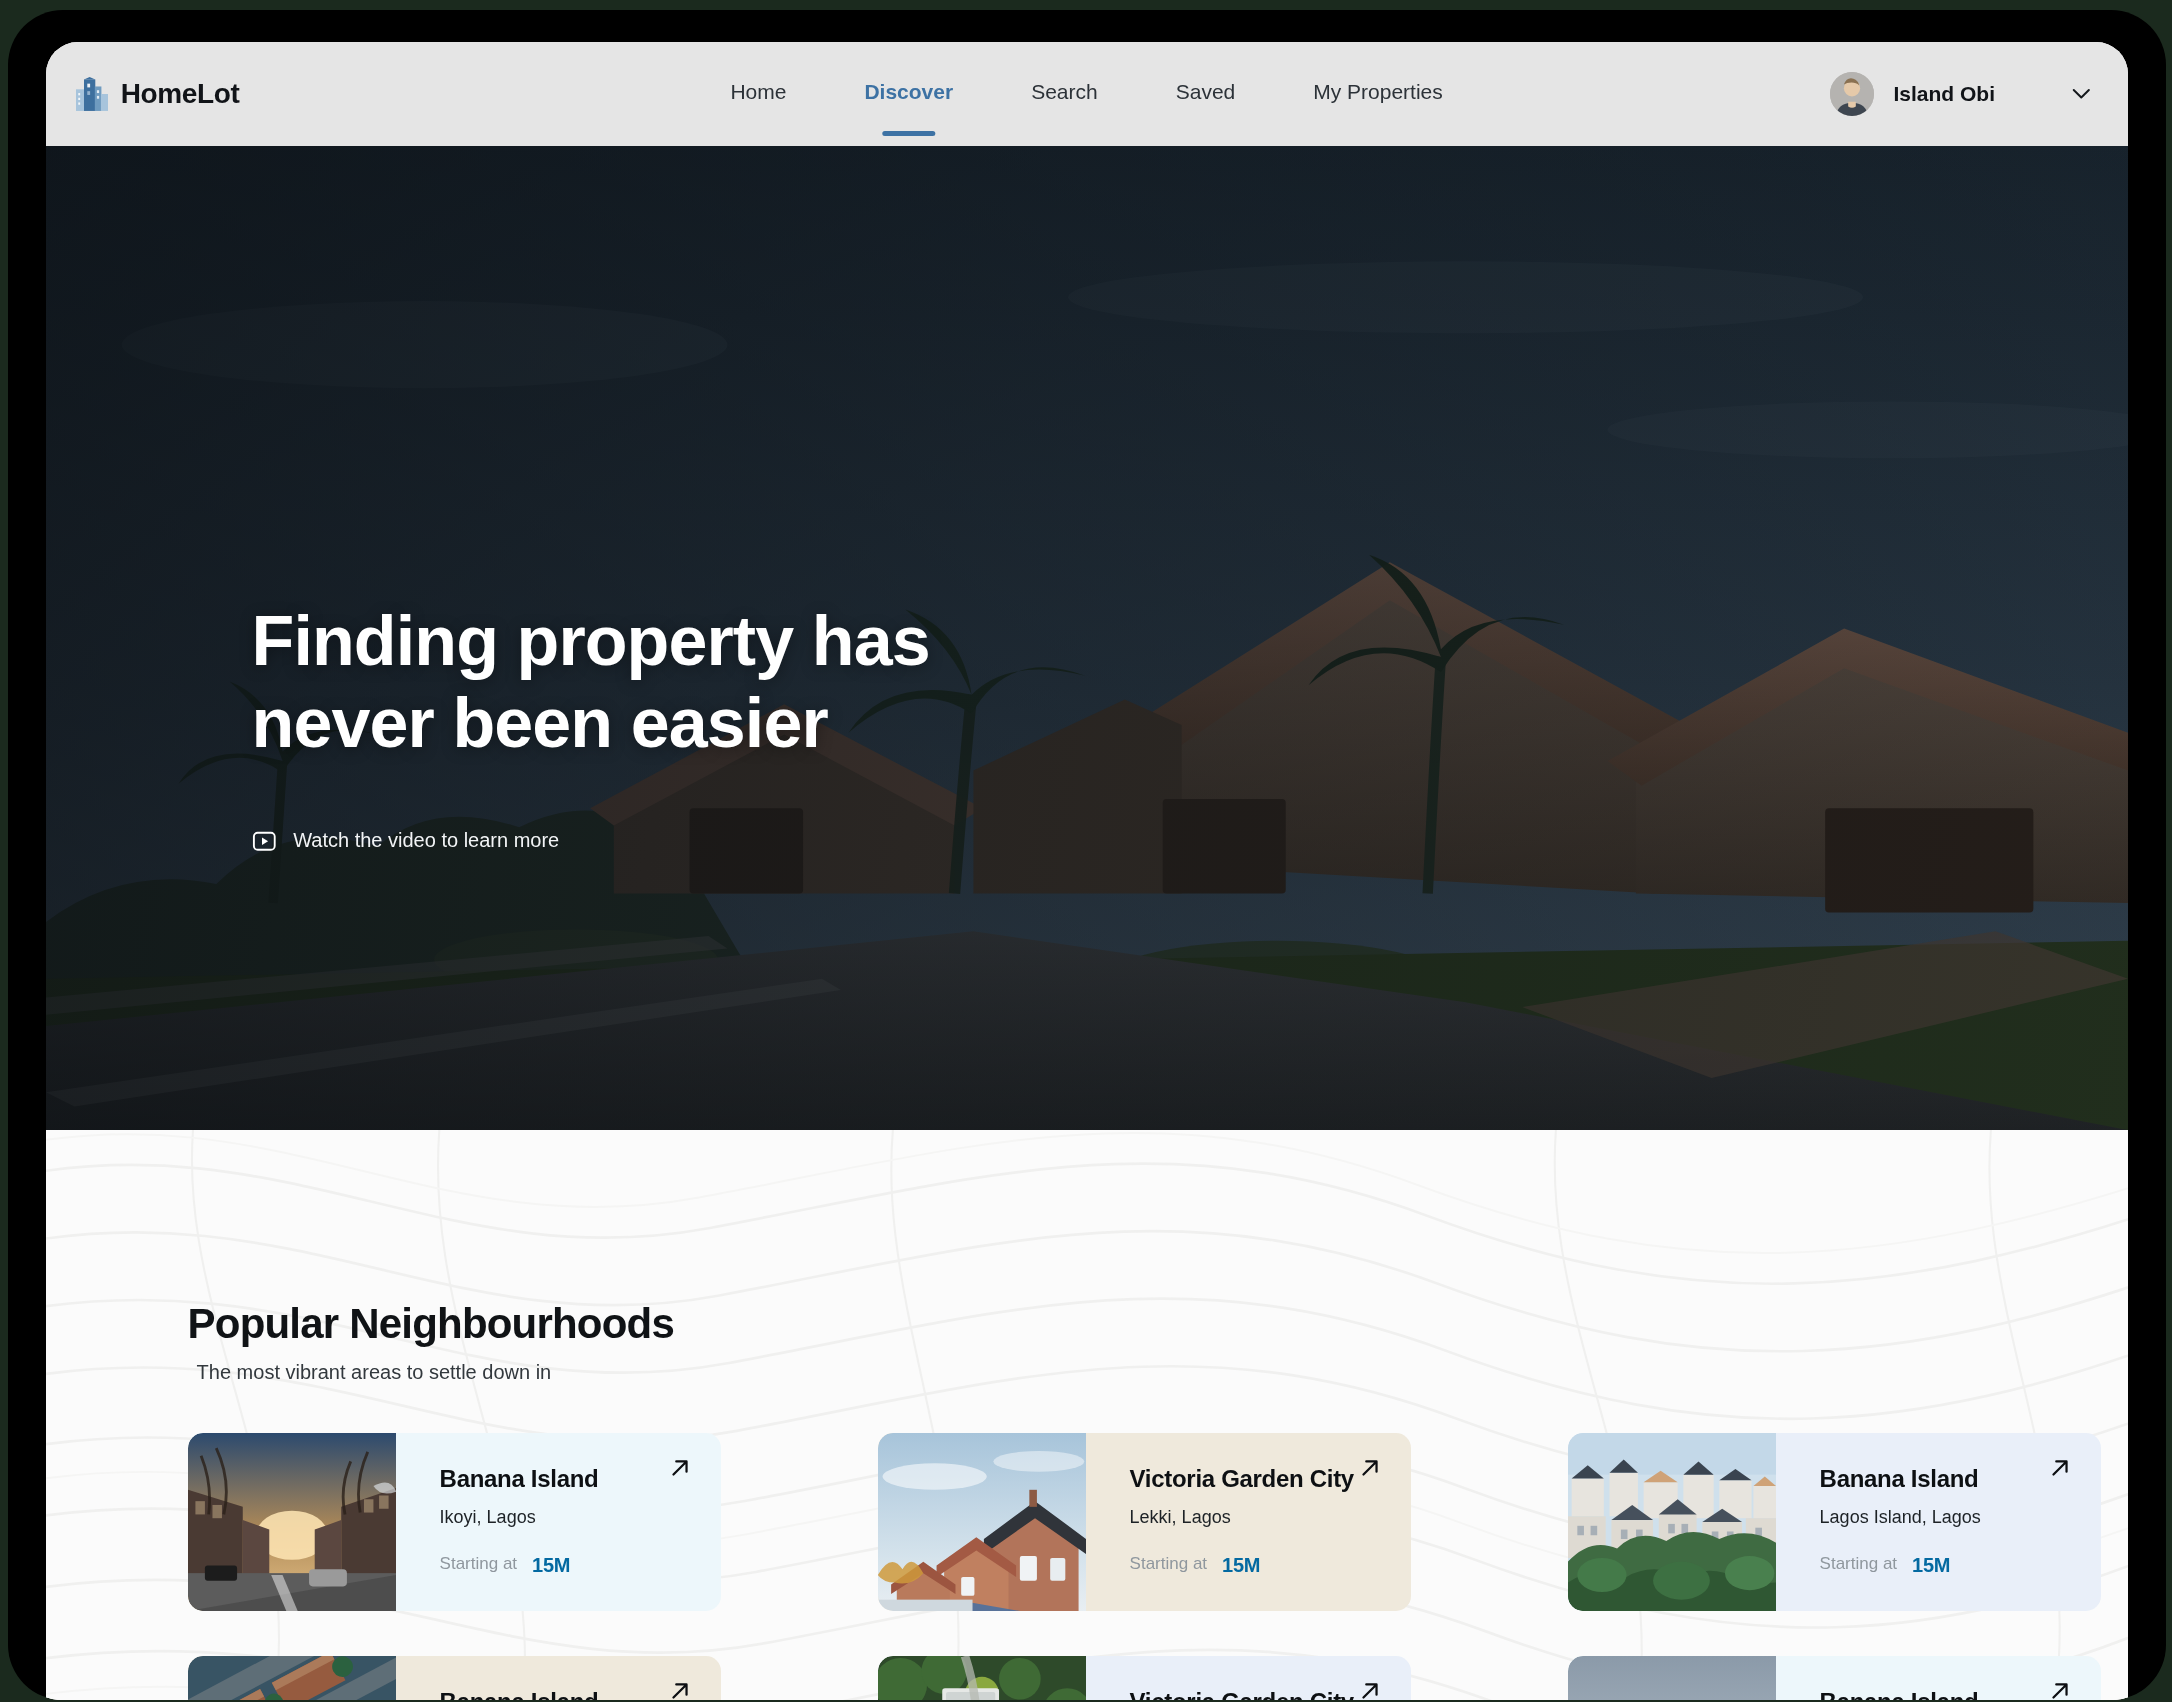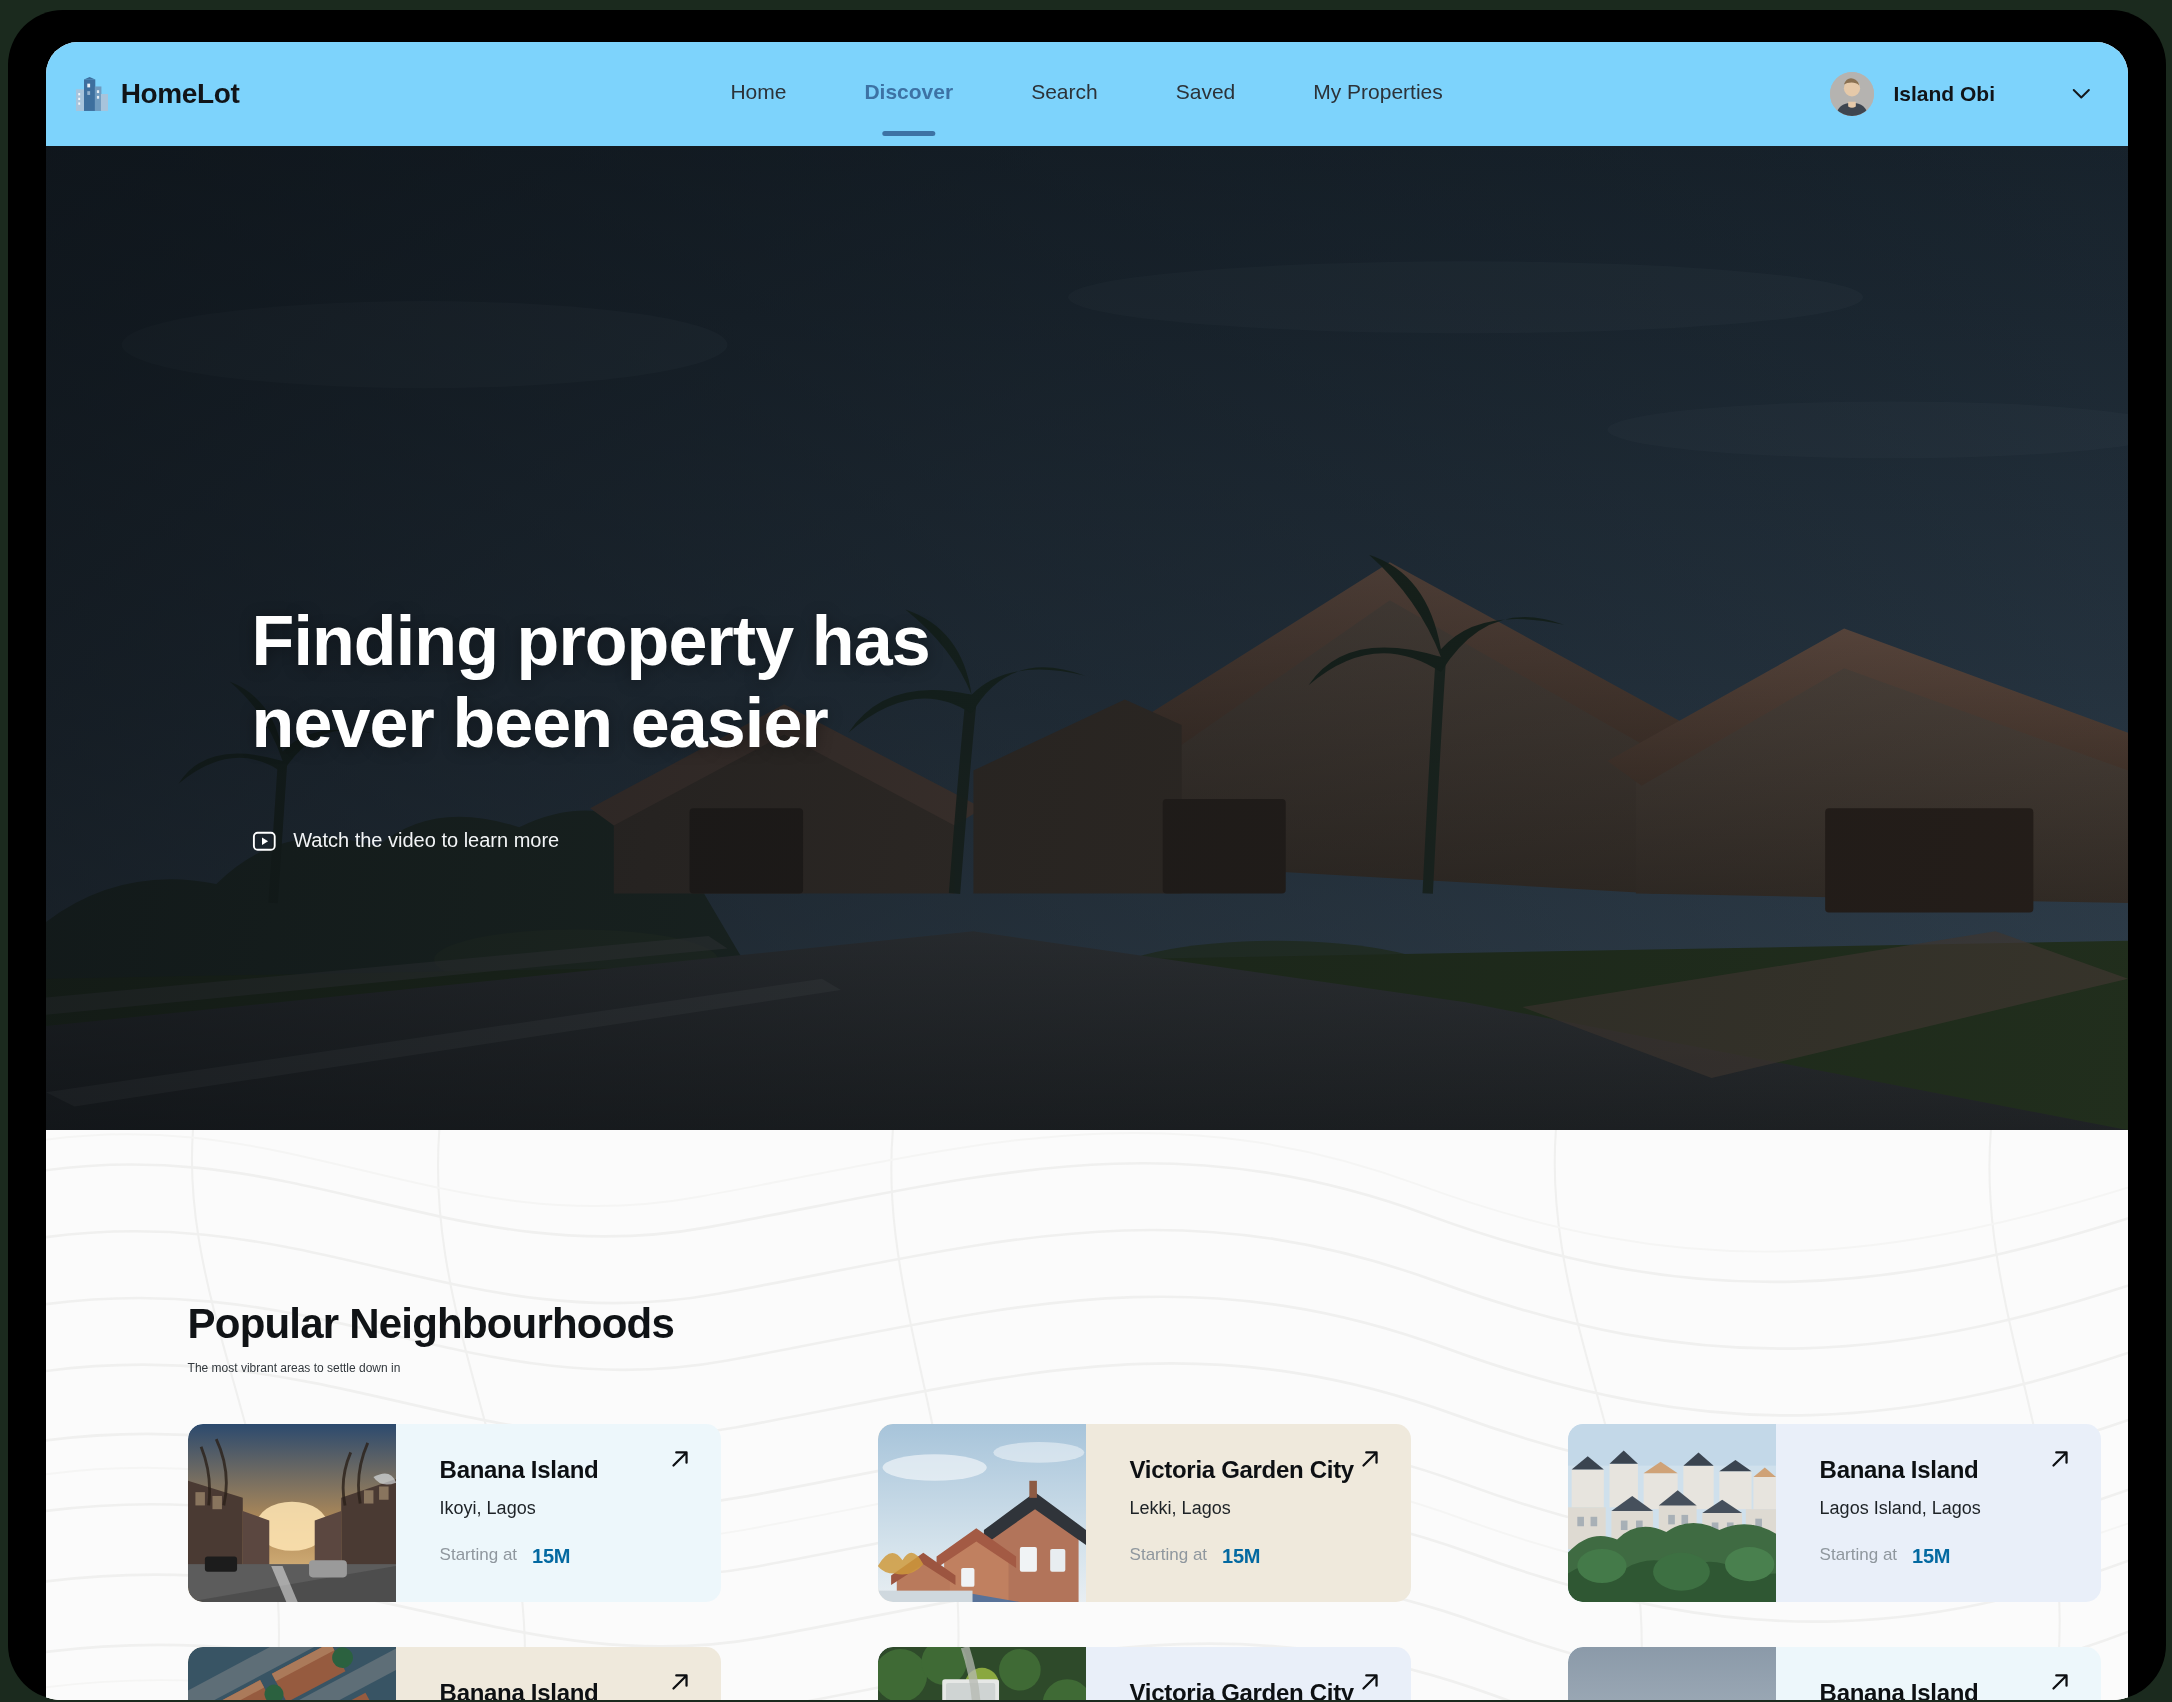--- a/index.html
+++ b/index.html
@@ -35,21 +35,21 @@
     height: 1661px;
     background: #ffffff;
     border-radius: 32px 32px 0 0;
     overflow: hidden;
   }
 
   
   #topbar {
     position: relative;
     height: 104px;
-    background: #7dd3fc;
+    background: #e5e5e5;
     display: flex;
     align-items: center;
     z-index: 5;
   }
 
   #brand {
     display: flex;
     align-items: center;
     gap: 13.2px;
     margin-left: 30px;
@@ -181,22 +181,23 @@
     padding: 170px 0 0 142px;
   }
   #section-title {
     font-size: 42px;
     font-weight: bold;
     color: #101316;
     letter-spacing: -0.8px;
   }
   #section-sub {
     margin-top: 13.2px;
-    font-size: 12px;
+    font-size: 20px;
     color: #32383d;
+    margin-left: 9px;
   }
 
   #cards-grid {
     position: relative;
     margin: 49px 0 0 142px;
     width: 1949px;
     display: grid;
     grid-template-columns: repeat(3, 533px);
     gap: 45px 157px;
   }

